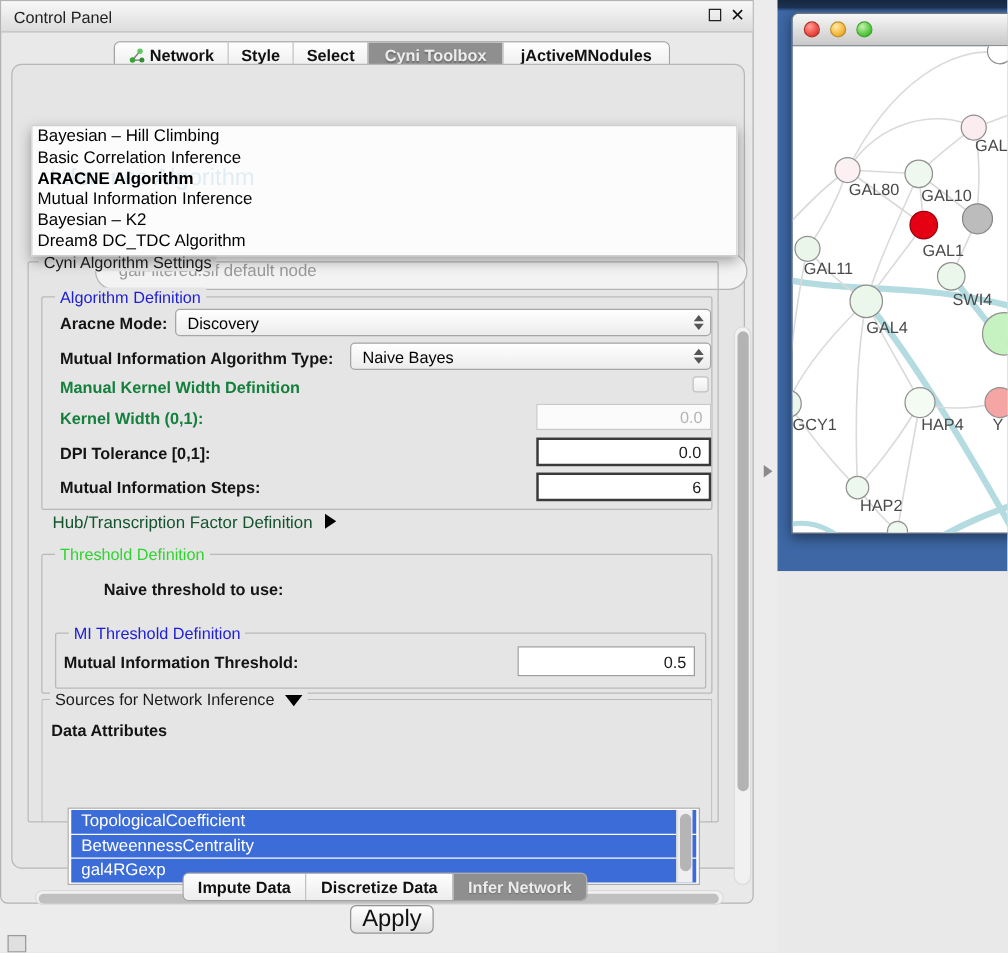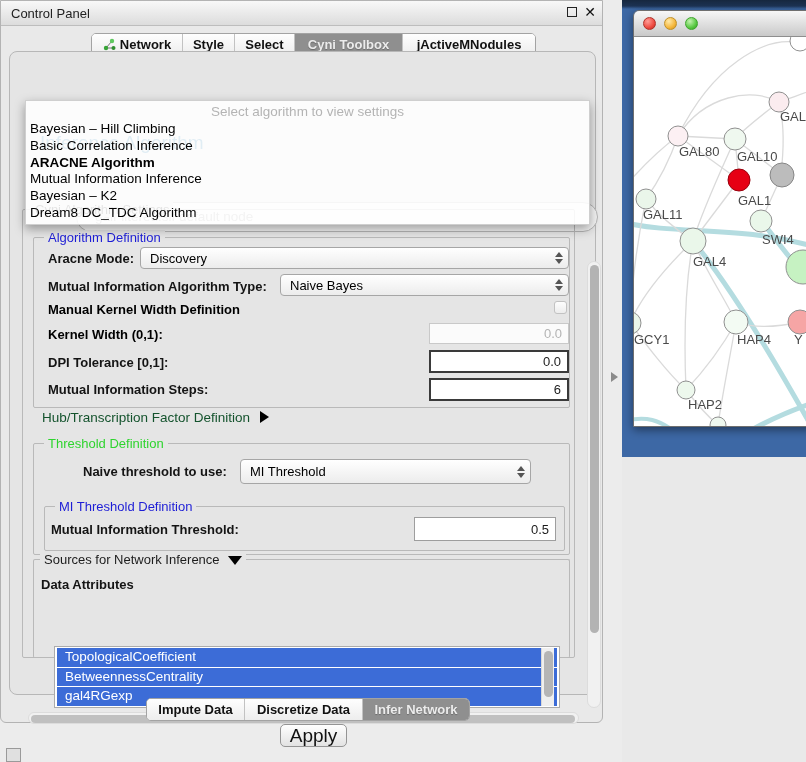--- a/index.html
+++ b/index.html
@@ -35,21 +35,21 @@
   .dd-item { font-size:13.5px; height:16.8px; line-height:16.8px; padding-left:4px; color:#000; }
   .dd-item.bold { font-weight:700; }
 
   
   .groupbox { position:absolute; border:1px solid #b9b9b9; border-radius:2px; }
   .legend { position:absolute; top:-8px; background:#e5e5e5; padding:0 4px; font-size:13px; white-space:nowrap; }
   .legend.blue { color:#1d1dd6; }
   .legend.green { color:#2fd42f; }
 
   .field-label { position:absolute; font-weight:700; font-size:13px; color:#141414; white-space:nowrap; }
-  .field-label.disabled { color:#000000;text-align:center; }
+  .field-label.disabled { color:#15803d;text-align:center; }
   .plain-label { position:absolute; font-size:13.5px; color:#14532d; white-space:nowrap; }
 
   .combo { position:absolute; height:22px; border:1px solid #a6a6a6; border-radius:4px; background:linear-gradient(#ffffff,#ececec); display:flex; align-items:center; }
   .combo-text { padding-left:9px; font-size:13px; color:#000; flex:1; }
   .stepper { width:18px; display:flex; flex-direction:column; align-items:center; justify-content:center; gap:2px; }
   .tri-up { width:0; height:0; border-left:4px solid transparent; border-right:4px solid transparent; border-bottom:5px solid #555; }
   .tri-down { width:0; height:0; border-left:4px solid transparent; border-right:4px solid transparent; border-top:5px solid #555; }
 
   .tfield { position:absolute; background:#fff; border:1px solid #9e9e9e; font-size:13px; text-align:right; padding:0 6px; display:flex; align-items:center; justify-content:flex-end; }
   .tfield.dark { border:2px solid #3a3a3a; }
@@ -171,27 +171,20 @@
       </div>
 
       <div class="plain-label" style="left:19px; top:200px;">
         <span>Hub/Transcription Factor Definition</span><span class="tri-right"></span>
       </div>
 
       <div class="groupbox" style="left:10px; top:233px; width:537px; height:112px;">
         <span class="legend green" style="left:10px;">Threshold Definition</span>
 
         <span class="field-label" style="left:49px; top:20px;">Naive threshold to use:</span>
-        <div class="combo" style="left:206px; top:15px; width:291px; height:25px;">
-          <span class="combo-text">MI Threshold</span>
-          <span class="stepper">
-              <span class="tri-up"></span>
-              <span class="tri-down"></span>
-            </span>
-        </div>
 
         <div class="groupbox" style="left:10px; top:62px; width:521px; height:45px;">
           <span class="legend blue" style="left:10px; background:#e5e5e5;">MI Threshold Definition</span>
           <span class="field-label" style="left:6px; top:15px;">Mutual Information Threshold:</span>
           <div class="tfield" style="left:369px; top:10px; width:142px; height:24px;">0.5</div>
         </div>
       </div>
 
       <div class="groupbox" style="left:10px; top:349px; width:537px; height:99px; border-bottom:none;">
         <span class="legend" style="left:6px;"><span>Sources for Network Inference</span><span class="tri-dn-big"></span></span>
@@ -211,21 +204,20 @@
     <div class="abs" id="set-vscroll">
         <div class="abs" id="set-vthumb"></div>
       </div>
     <div class="abs" id="set-hscroll">
         <div class="abs" id="set-hthumb"></div>
       </div>
 
     <div class="abs" id="apply-btn">Apply</div>
 
     <div class="abs" id="algo-dropdown">
-      <div id="dd-header">Select algorithm to view settings</div>
     <div class="dd-item">Bayesian – Hill Climbing</div>
         <div class="dd-item">Basic Correlation Inference</div>
         <div class="dd-item bold">ARACNE Algorithm</div>
         <div class="dd-item">Mutual Information Inference</div>
         <div class="dd-item">Bayesian – K2</div>
         <div class="dd-item">Dream8 DC_TDC Algorithm</div>
       </div>
   </div>
 
   <div class="abs seg-group" id="bottom-tabs">

